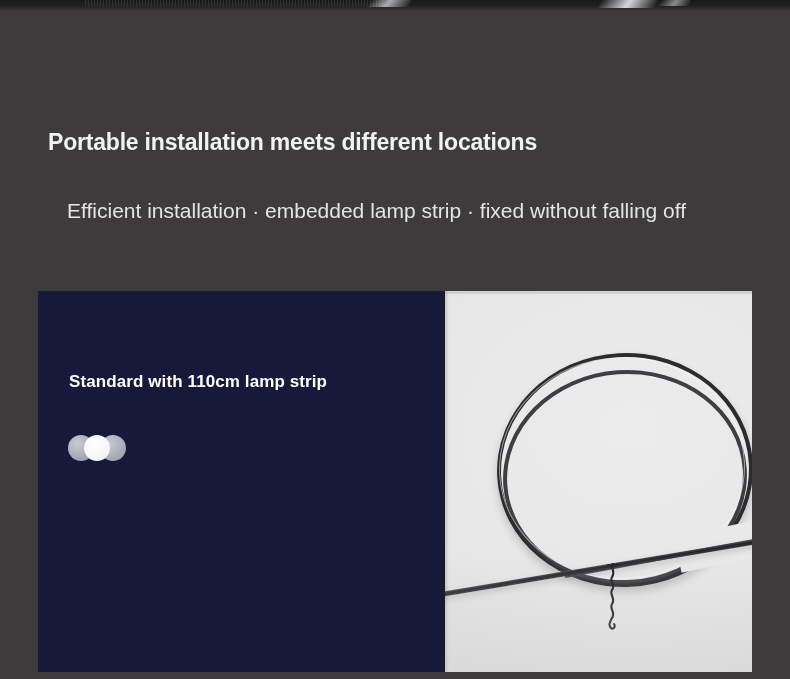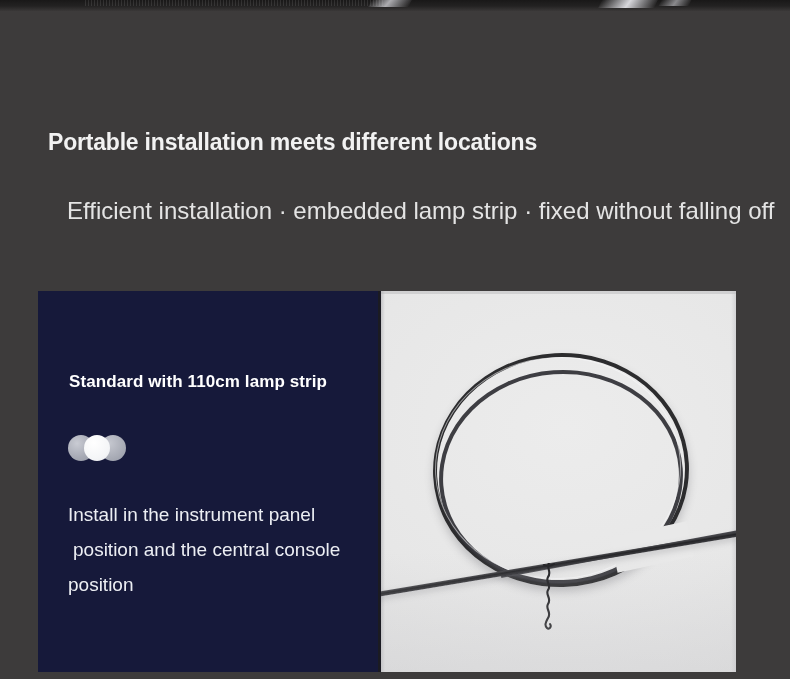--- a/index.html
+++ b/index.html
@@ -66,42 +66,43 @@
     letter-spacing: -0.2px;
     line-height: 46px;
     white-space: nowrap;
     font-stretch: condensed;
   }
   .subhead {
     position: absolute;
     left: 67px; top: 196px;
     width: 720px;
     color: #e4e4e4;
-    font-size: 24px;
+    font-size: 21px;
     font-weight: normal;
     line-height: 30px;
     white-space: nowrap;
   }
 
   
   .card {
     position: absolute;
     left: 38px; top: 291px;
     width: 714px; height: 381px;
     display: flex;
     overflow: hidden;
   }
 
   
   .panel-left {
-    width: 340px;
+    width: 404px;
     height: 381px;
     background: #16193a;
     position: relative;
     flex: none;
+    text-align: right;
   }
   .panel-title {
     position: absolute;
     left: 31px; top: 81px;
     color: #ffffff;
     font-size: 17px;
     font-weight: bold;
     letter-spacing: .1px;
     white-space: nowrap;
   }
@@ -256,25 +257,20 @@
 
   <div class="panel-left">
     <div class="panel-title">Standard with 110cm lamp strip</div>
 
     <div class="dots">
       <span class="dot dot-1"></span>
       <span class="dot dot-3"></span>
       <span class="dot dot-2"></span>
     </div>
 
-    <div class="panel-body">
-      <div class="ln1">Install in the instrument panel</div>
-      <div class="ln2">position and the central console</div>
-      <div class="ln3">position</div>
-    </div>
   </div>
 
   <div class="panel-gap"></div>
 
   <div class="panel-photo">
     <div class="photo-bg"></div>
     <div class="photo-frame-top"></div>
     <div class="photo-edge-l"></div>
     <div class="photo-edge-r"></div>
 

